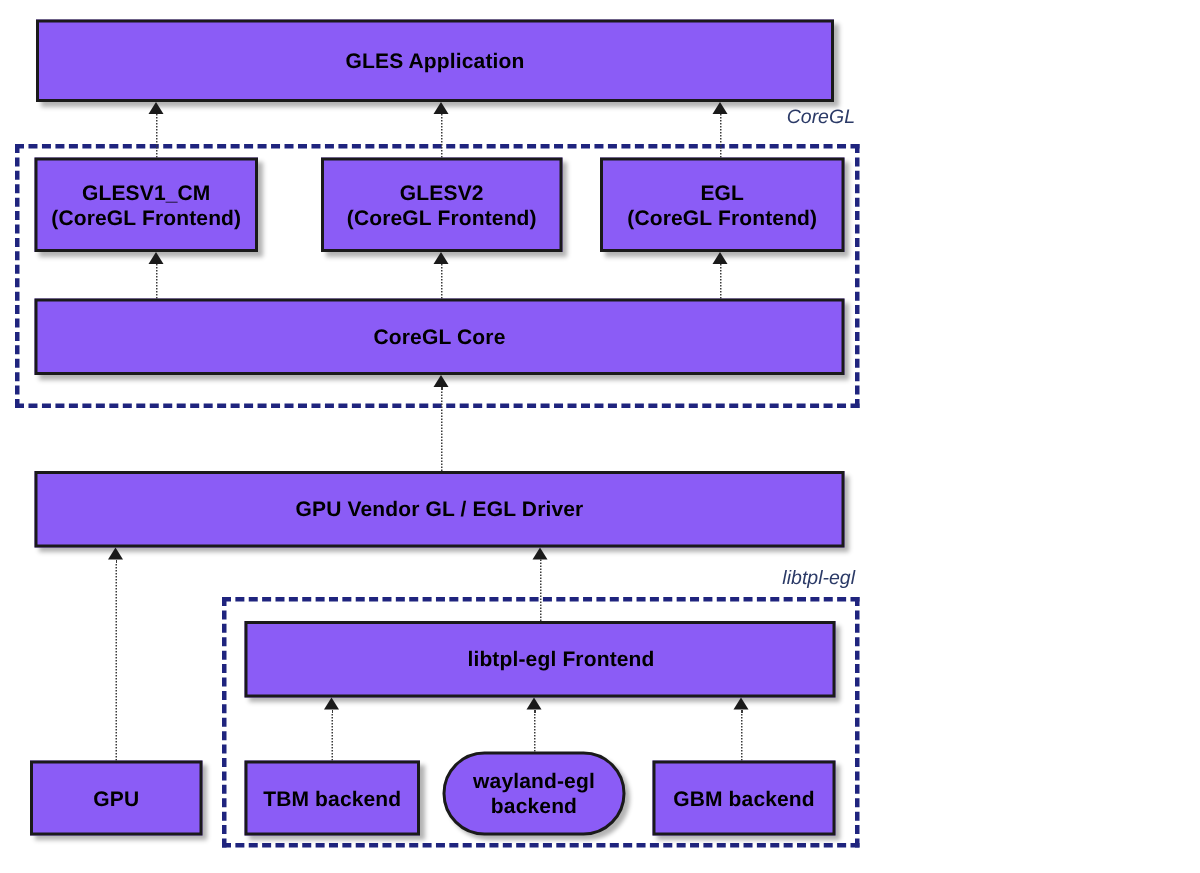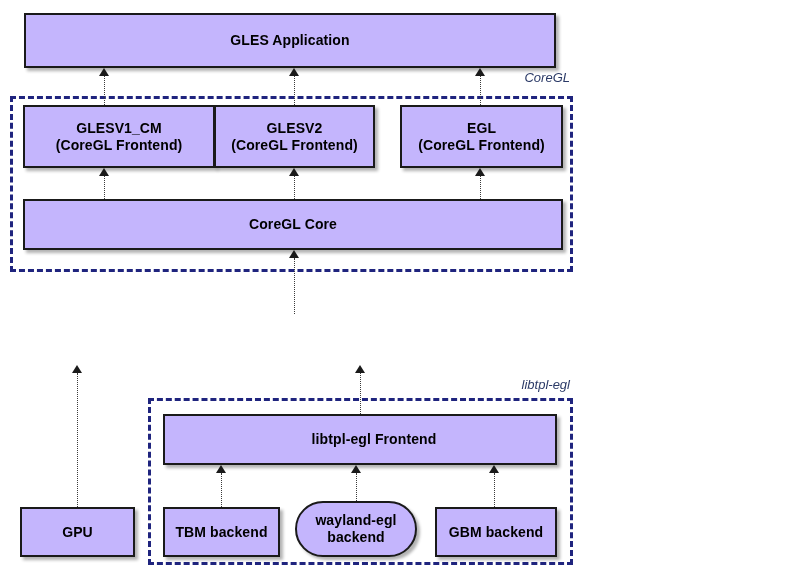--- a/index.html
+++ b/index.html
@@ -21,21 +21,21 @@
     left: 0;
     top: 0;
     width: 800px;
     height: 582px;
   }
 
   
   .module {
     position: absolute;
     box-sizing: border-box;
-    background: #c4b5fd;
+    background: #8b5cf6;
     border: 2px solid #1a1a1a;
     box-shadow: 3px 3px 3px rgba(0,0,0,0.30);
     display: flex;
     align-items: center;
     justify-content: center;
     text-align: center;
     color: #000000;
     font-weight: bold;
     font-size: 14px;
     line-height: 1.18;
@@ -139,39 +139,42 @@
   <div class="boundary-label" style="left:470px; top:70px; width:100px;">CoreGL</div>
   <div class="boundary" style="left:10px; top:96px; width:563px; height:176px;"></div>
 
   <div class="boundary-label" style="left:470px; top:377px; width:100px;">libtpl-egl</div>
   <div class="boundary" style="left:148px; top:398px; width:425px; height:167px;"></div>
 
   <div class="module" style="left:24px; top:13px; width:532px; height:55px;">
     <span class="lbl">GLES Application</span>
   </div>
 
-  <div class="module" style="left:23px; top:105px; width:192px; height:63px;">
+  <div class="module" style="left:23px; top:105px; width:149px; height:63px;">
     <span class="lbl">GLESV1_CM
 (CoreGL Frontend)</span>
   </div>
 
   <div class="module" style="left:214px; top:105px; width:161px; height:63px;">
     <span class="lbl">GLESV2
 (CoreGL Frontend)</span>
   </div>
 
   <div class="module" style="left:400px; top:105px; width:163px; height:63px;">
     <span class="lbl">EGL
 (CoreGL Frontend)</span>
   </div>
 
   <div class="module" style="left:23px; top:199px; width:540px; height:51px;">
     <span class="lbl">CoreGL Core</span>
   </div>
 
+  <div class="module" style="left:23px; top:314px; width:540px; height:51px;">
+    <span class="lbl">GPU Vendor GL / EGL Driver</span>
+  </div>
 
   <div class="module" style="left:163px; top:414px; width:394px; height:51px;padding-left:32px;">
     <span class="lbl">libtpl-egl Frontend</span>
   </div>
 
   <div class="module" style="left:20px; top:507px; width:115px; height:50px;">
     <span class="lbl">GPU</span>
   </div>
 
   <div class="module" style="left:163px; top:507px; width:117px; height:50px;">

